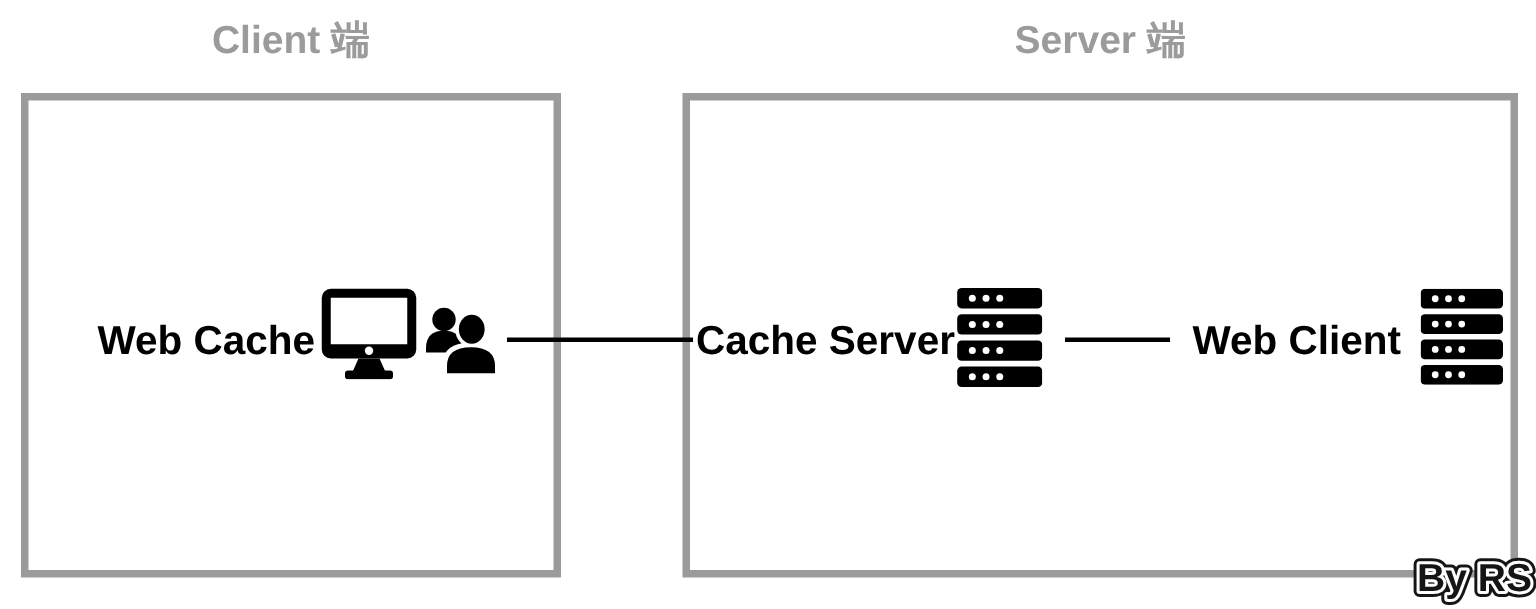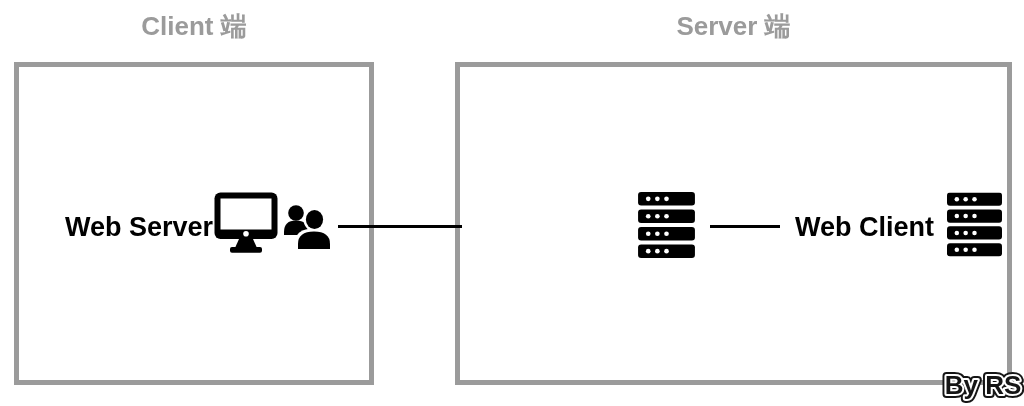--- a/index.html
+++ b/index.html
@@ -117,21 +117,21 @@
 
   <div class="panel-title title-server">Server 端</div>
   <div class="panel-title title-client">Client 端</div>
 
   <div class="panel panel-client"></div>
   <div class="panel panel-server"></div>
 
   <div class="connector connector-1"></div>
   <div class="connector connector-2"></div>
 
-  <div class="node-label label-web-client">Web Server</div>
+  <div class="node-label label-web-client">Web Cache</div>
 
   <span class="icon icon-monitor">
     <svg width="64" height="61" viewBox="0 0 64 61">
       <rect x="0.5" y="0.5" width="63" height="46.5" rx="6" fill="#000000"></rect>
       <rect x="6.5" y="6.5" width="51" height="31" fill="#ffffff"></rect>
       <circle cx="32" cy="41.8" r="2.8" fill="#ffffff"></circle>
       <polygon points="25,47 39,47 43,56 21,56" fill="#000000"></polygon>
       <rect x="16" y="55" width="32" height="5.8" rx="2" fill="#000000"></rect>
     </svg>
   </span>
@@ -143,20 +143,21 @@
       <path d="M0,32 L0,29 Q0,17.5 12,17.5 Q24,17.5 24,29 L24,32 Z" fill="#000000"></path>
 
       <ellipse cx="30.5" cy="16.5" rx="11" ry="12" fill="#ffffff"></ellipse>
       <path d="M11,46 L11,40 Q11,25.5 30,25.5 Q49,25.5 49,40 L49,46 Z" fill="#ffffff"></path>
 
       <ellipse cx="30.5" cy="16.5" rx="8.6" ry="9.6" fill="#000000"></ellipse>
       <path d="M14,46 L14,41 Q14,28.5 30,28.5 Q46,28.5 46,41 L46,46 Z" fill="#000000"></path>
     </svg>
   </span>
 
+  <div class="node-label label-cache-server">Cache Server</div>
   <span class="icon icon-rack-cache">
     <svg width="57" height="66" viewBox="0 0 56 65">
         <use href="#server-rack-shape"></use>
       </svg>
   </span>
 
   <div class="node-label label-web-server">Web Client</div>
   <span class="icon icon-rack-web">
     <svg width="55" height="65" viewBox="0 0 56 65">
         <use href="#server-rack-shape"></use>

